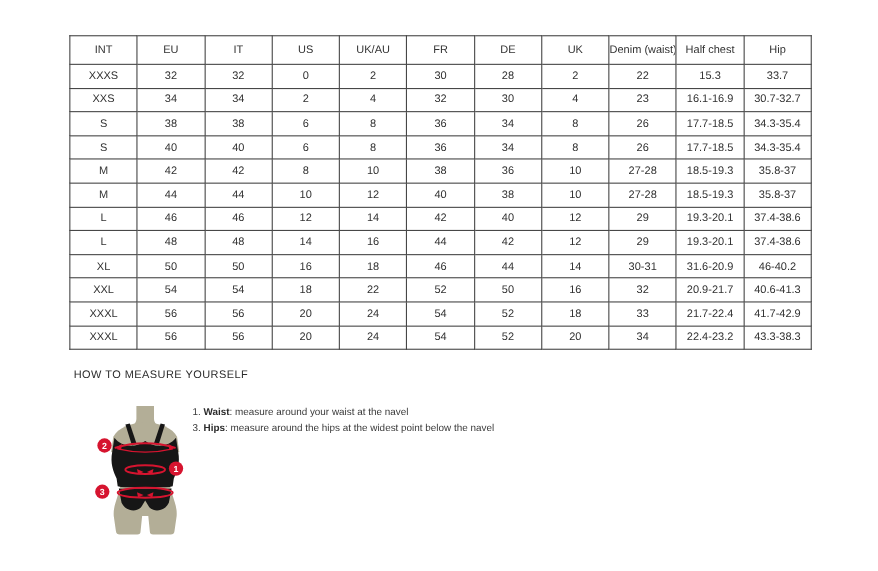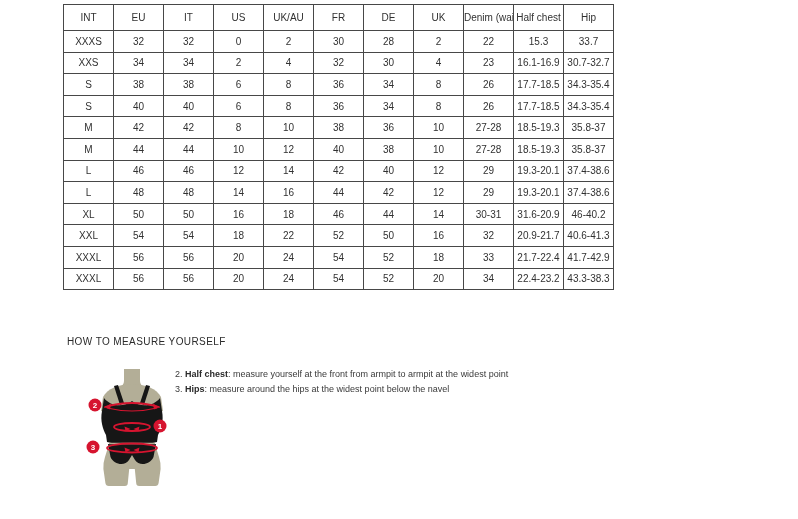--- a/index.html
+++ b/index.html
@@ -8,22 +8,22 @@
     width: 798px; height: 519px;
     position: relative;
     font-family: "Liberation Sans", sans-serif;
     color: #2e2e2e;
     overflow: hidden;
   }
 
   
   .size-table {
     position: absolute;
-    left: 63px; top: 4px;
-    width: 551px;
+    left: 63px; top: 32px;
+    width: 675px;
     border-collapse: collapse;
     table-layout: fixed;
     border-radius: 17px;
   }
   .size-table th, .size-table td {
     border: 1px solid #474747;
     text-align: center;
     vertical-align: middle;
     font-size: 10px;
     font-weight: 400;
@@ -290,15 +290,15 @@
       <text x="13" y="39" class="badge-num">2</text>
       <circle cx="78" cy="57" r="6.5" fill="#d6142f"></circle>
       <text x="78" y="60" class="badge-num">1</text>
       <circle cx="11" cy="78" r="6.5" fill="#d6142f"></circle>
       <text x="11" y="81" class="badge-num">3</text>
     </g>
   </svg>
 </div>
 
 <div class="steps">
-    <div class="step"><span>2. </span><b>Half chest</b><span>: measure yourself at the front from armpit to armpit at the widest point</span></div>
+    <div class="step"><span>1. </span><b>Waist</b><span>: measure around your waist at the navel</span></div>
     <div class="step"><span>3. </span><b>Hips</b><span>: measure around the hips at the widest point below the navel</span></div>
   </div>
 
 </body></html>

